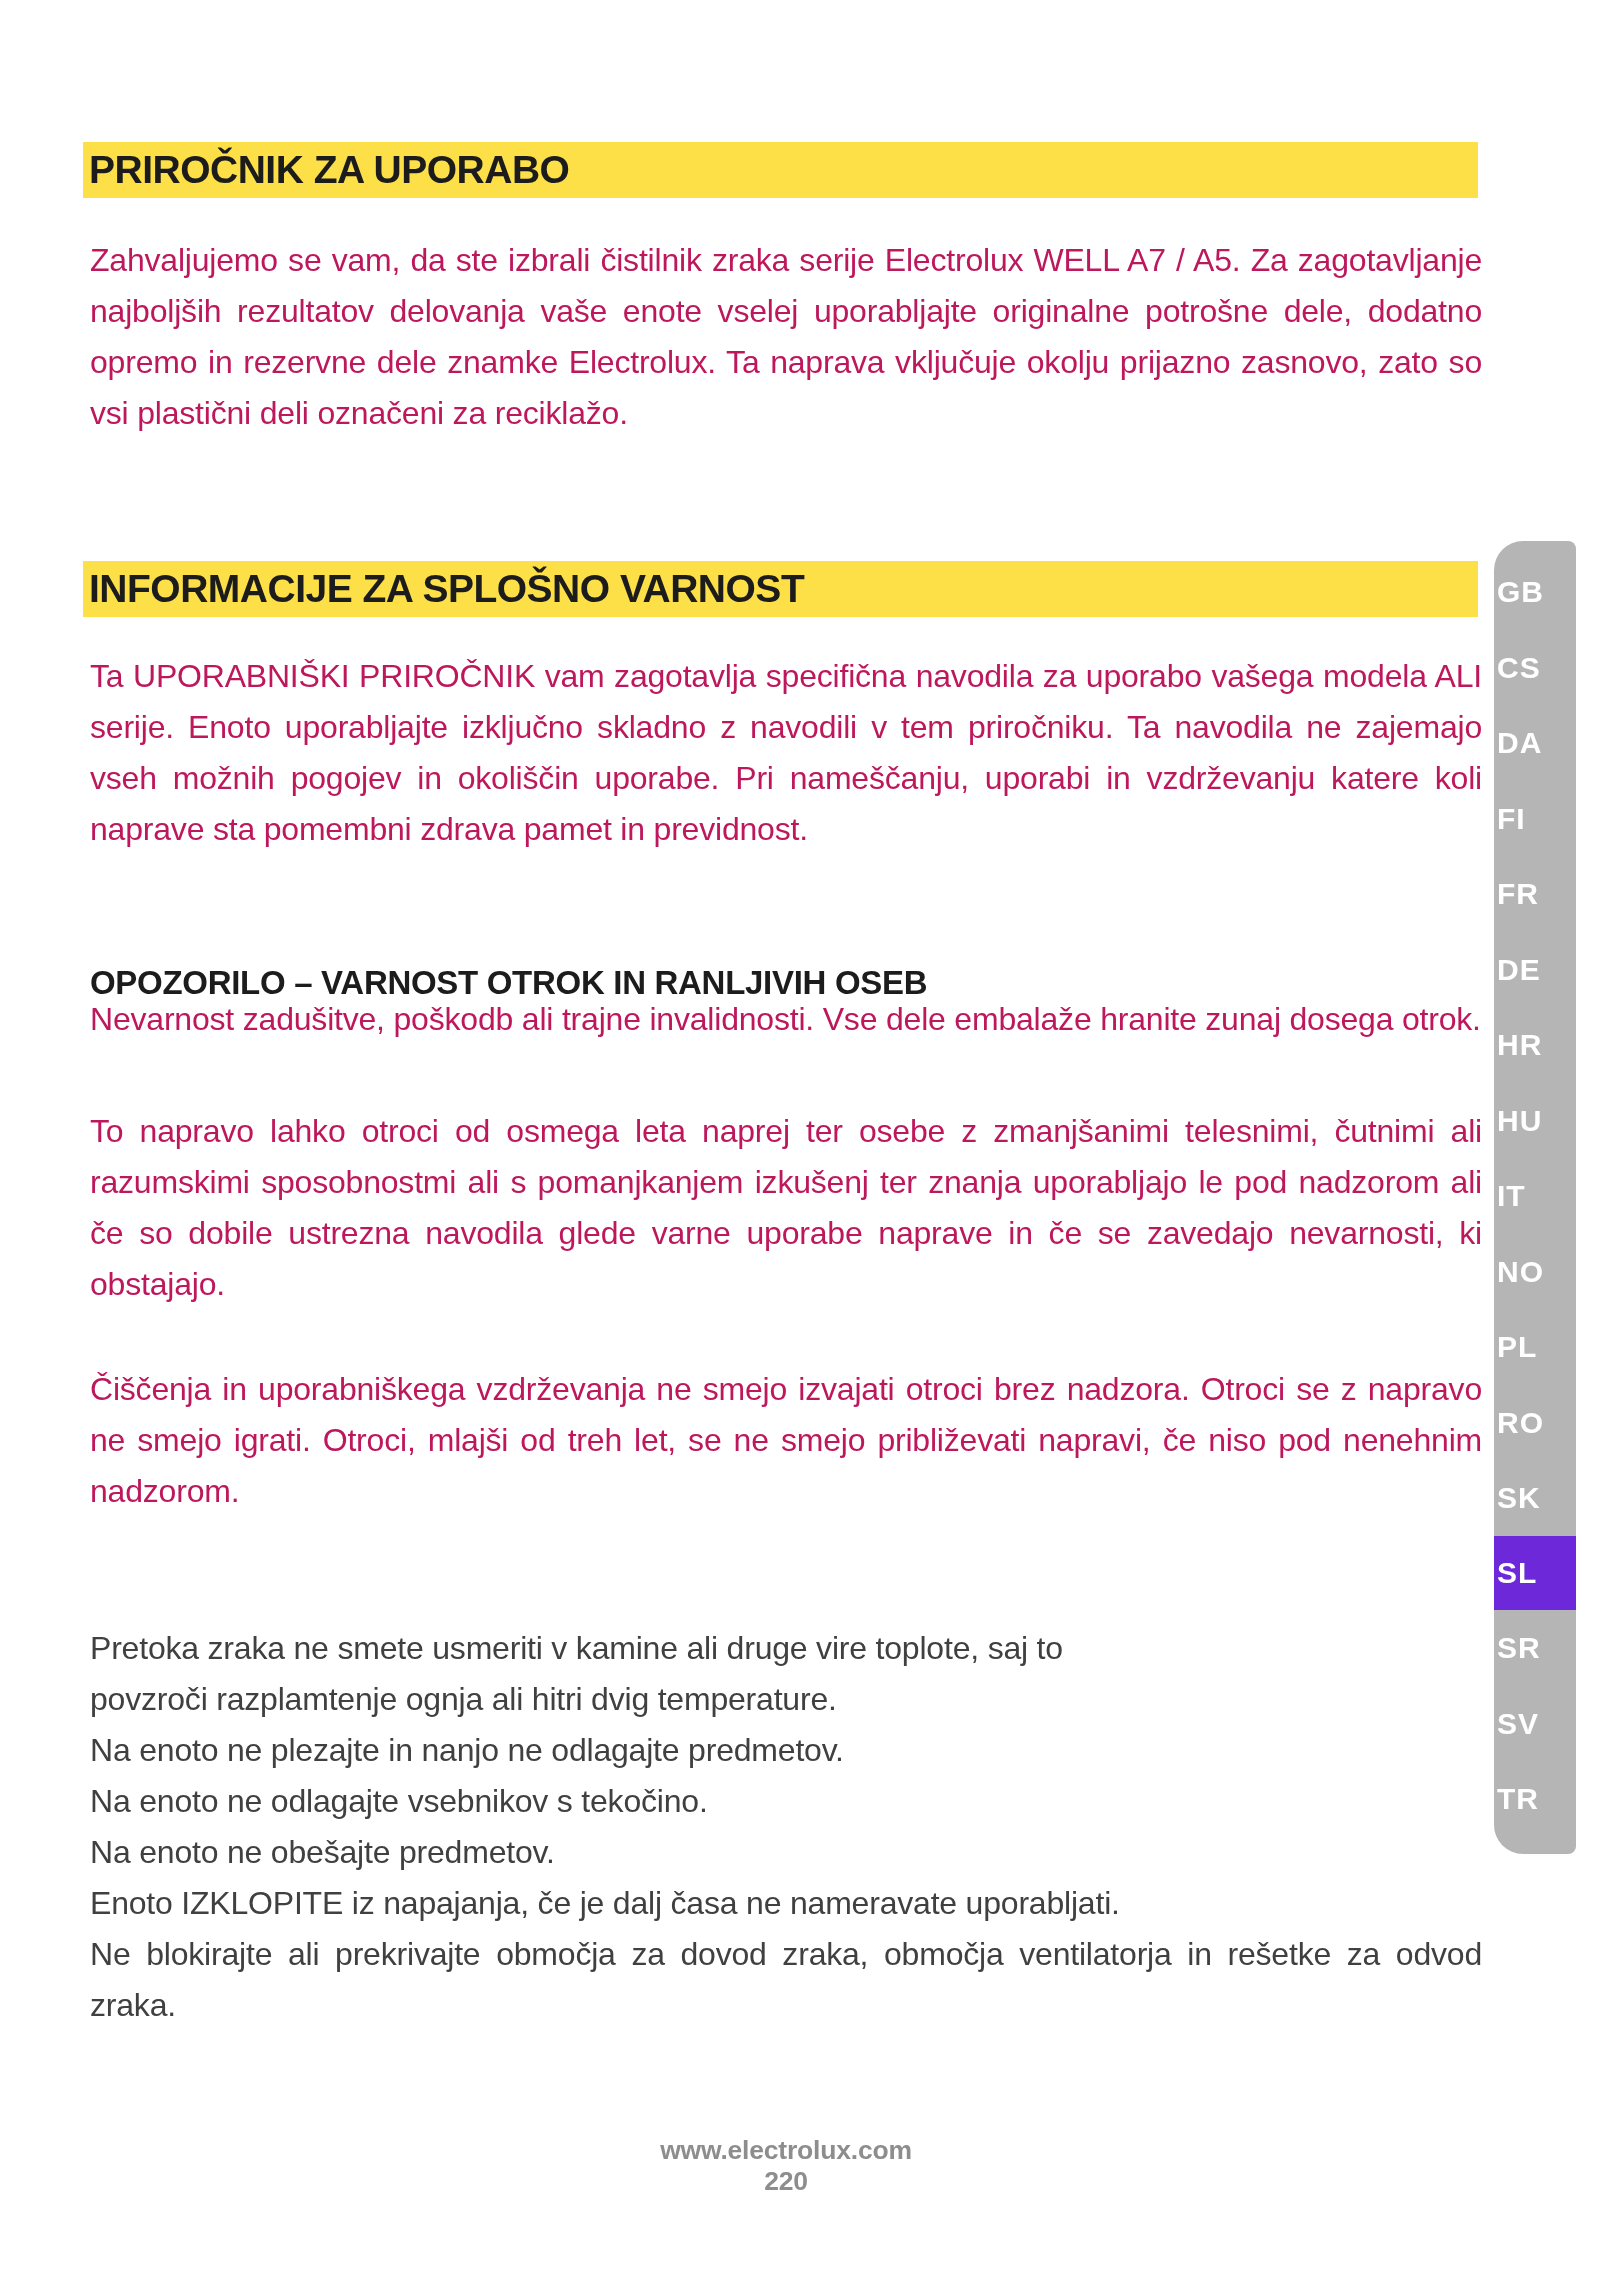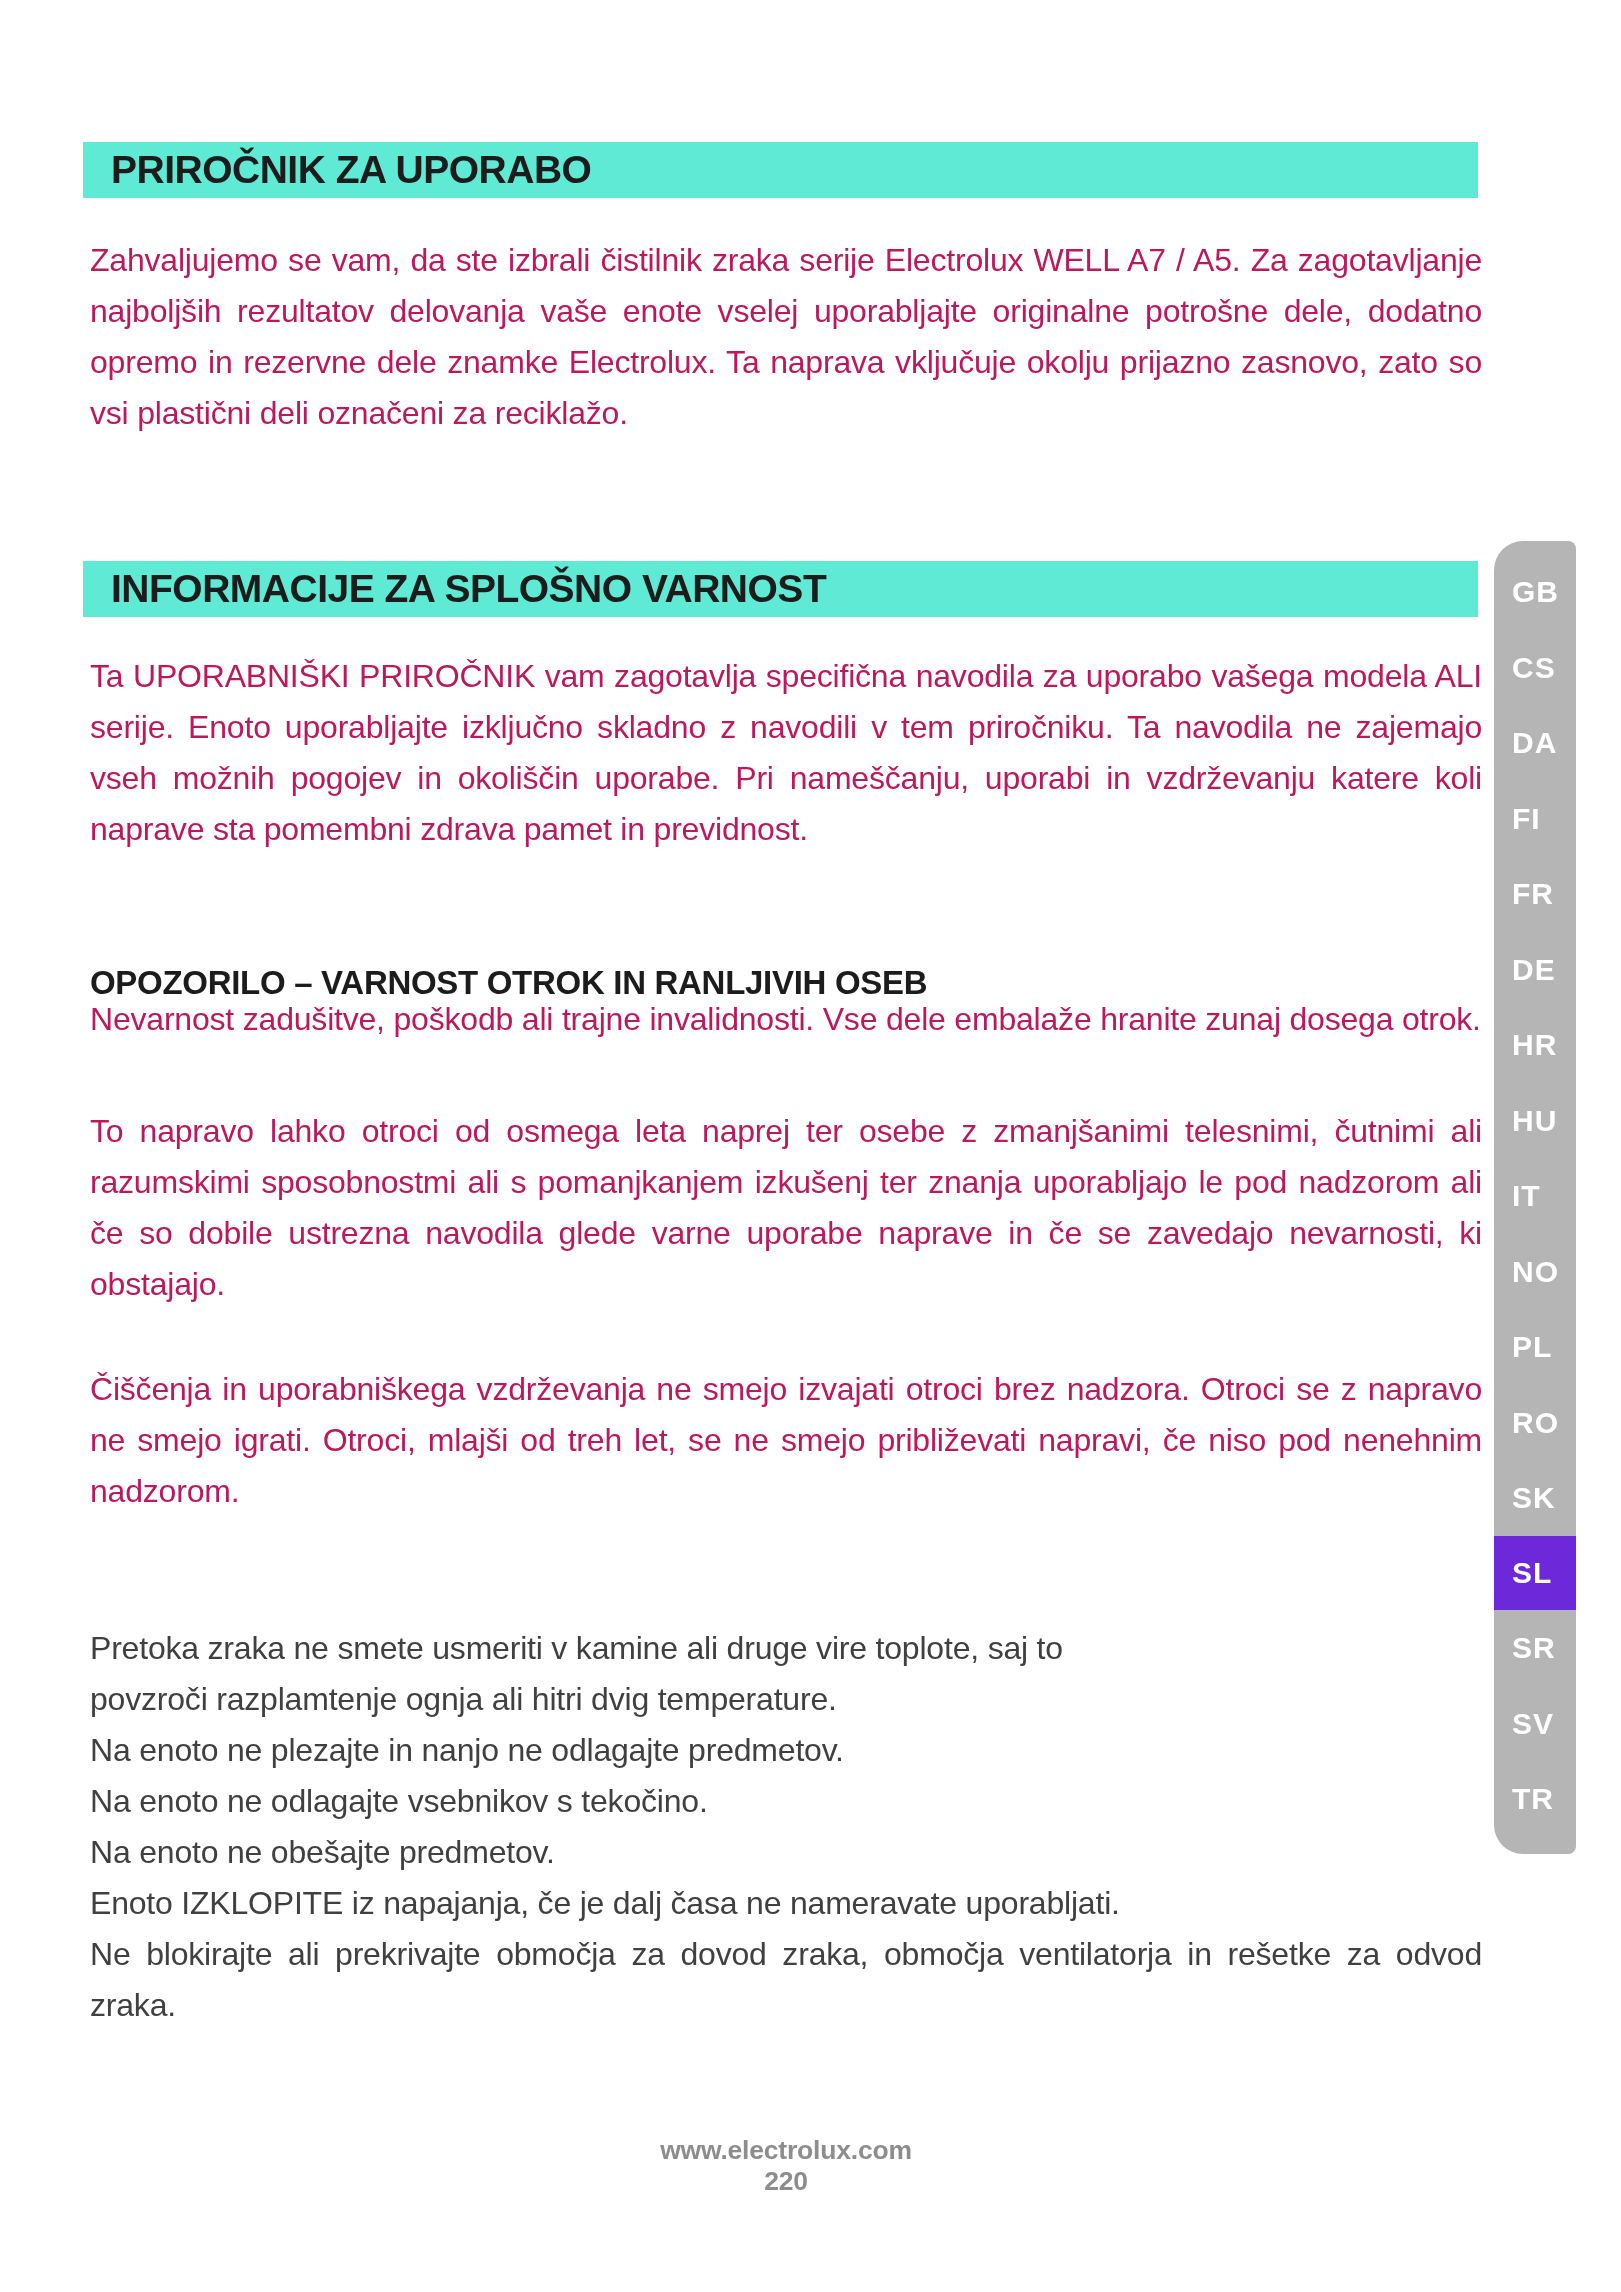--- a/index.html
+++ b/index.html
@@ -6,23 +6,23 @@
   #page{
     position:relative;
     width:1621px;height:2293px;
     background:#ffffff;
     font-family:"Liberation Sans", sans-serif;
     color:#262626;
     overflow:hidden;
   }
   .section-bar{
     position:absolute;left:83px;width:1395px;height:56px;
-    background:#5eead4;
+    background:#fde047;
     display:flex;align-items:center;
-    padding-left:28px;box-sizing:border-box;
+    padding-left:6px;box-sizing:border-box;
   }
   .section-bar .bar-title{
     font-size:39px;font-weight:700;color:#1c1c1c;letter-spacing:-0.5px;
   }
   #bar1{top:142px;}
   #bar2{top:561px;}
   .body-para{
     position:absolute;left:90px;width:1392px;
     font-size:32px;line-height:51px;letter-spacing:-0.2px;
     text-align:justify;color:#be185d;
@@ -47,21 +47,21 @@
   
   #lang-sidebar{
     position:absolute;left:1494px;top:541px;width:82px;height:1313px;
     background:#b5b5b5;
     border-radius:29px 7.8px 7.8px 29px;
     display:flex;flex-direction:column;justify-content:space-between;
     padding:25.5px 0 29px 0;box-sizing:border-box;
   }
   .lang-tab{
     height:51px;display:flex;align-items:center;
-    padding-left:18px;box-sizing:border-box;
+    padding-left:3px;box-sizing:border-box;
     color:#ffffff;font-size:30px;font-weight:700;letter-spacing:1px;
   }
   .lang-tab.active{
     background:#6d28d9;
     height:74px;margin:-11.8px 0;
   }
   
   #footer{
     position:absolute;left:90px;top:2135px;width:1392px;
     display:flex;justify-content:space-between;align-items:center;

